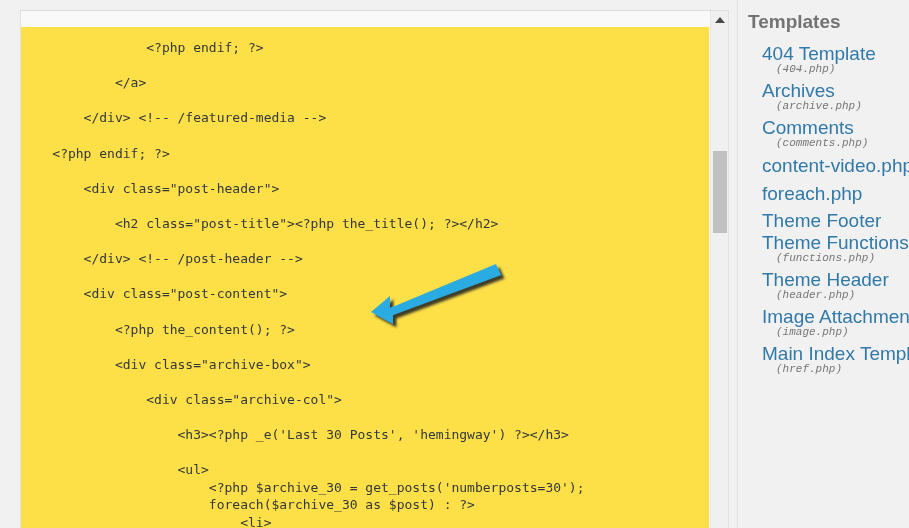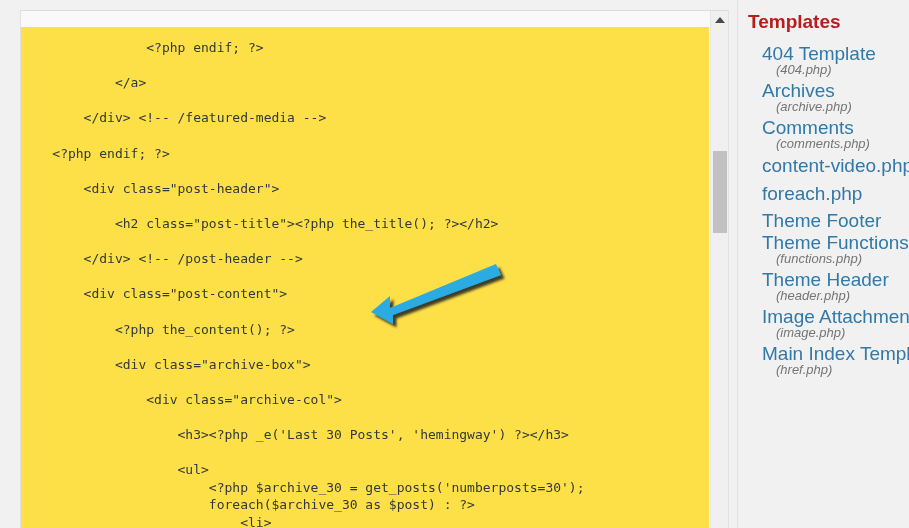--- a/index.html
+++ b/index.html
@@ -145,21 +145,21 @@
     box-sizing: border-box;
     overflow: hidden;
     padding-top: 8px;
   }
 
   #templates-title {
     margin: 0;
     padding: 2px 0 6px 10px;
     font-size: 19px;
     font-weight: 600;
-    color: #b91c1c;
+    color: #737373;
     font-family: "Liberation Sans", sans-serif;
     line-height: 24px;
   }
 
   #templates-list {
     list-style: none;
     margin: 0;
     padding: 0 0 0 24px;
   }
 
@@ -175,26 +175,26 @@
     line-height: 17px;
     text-decoration: none;
     white-space: nowrap;
     font-family: "Liberation Sans", sans-serif;
     padding-top: 5px;
   }
 
   .tpl-file {
     display: block;
     color: #757575;
-    font-size: 13px;
+    font-size: 11px;
     line-height: 15px;
     font-style: italic;
     padding-left: 14px;
     white-space: nowrap;
-    font-family: Liberation Sans, sans-serif;
+    font-family: Liberation Mono, monospace;
   }
 
   .tpl-link.no-sub {
     padding-top: 6px;
     padding-bottom: 5px;
   }
 </style>
 </head>
 <body>
 

